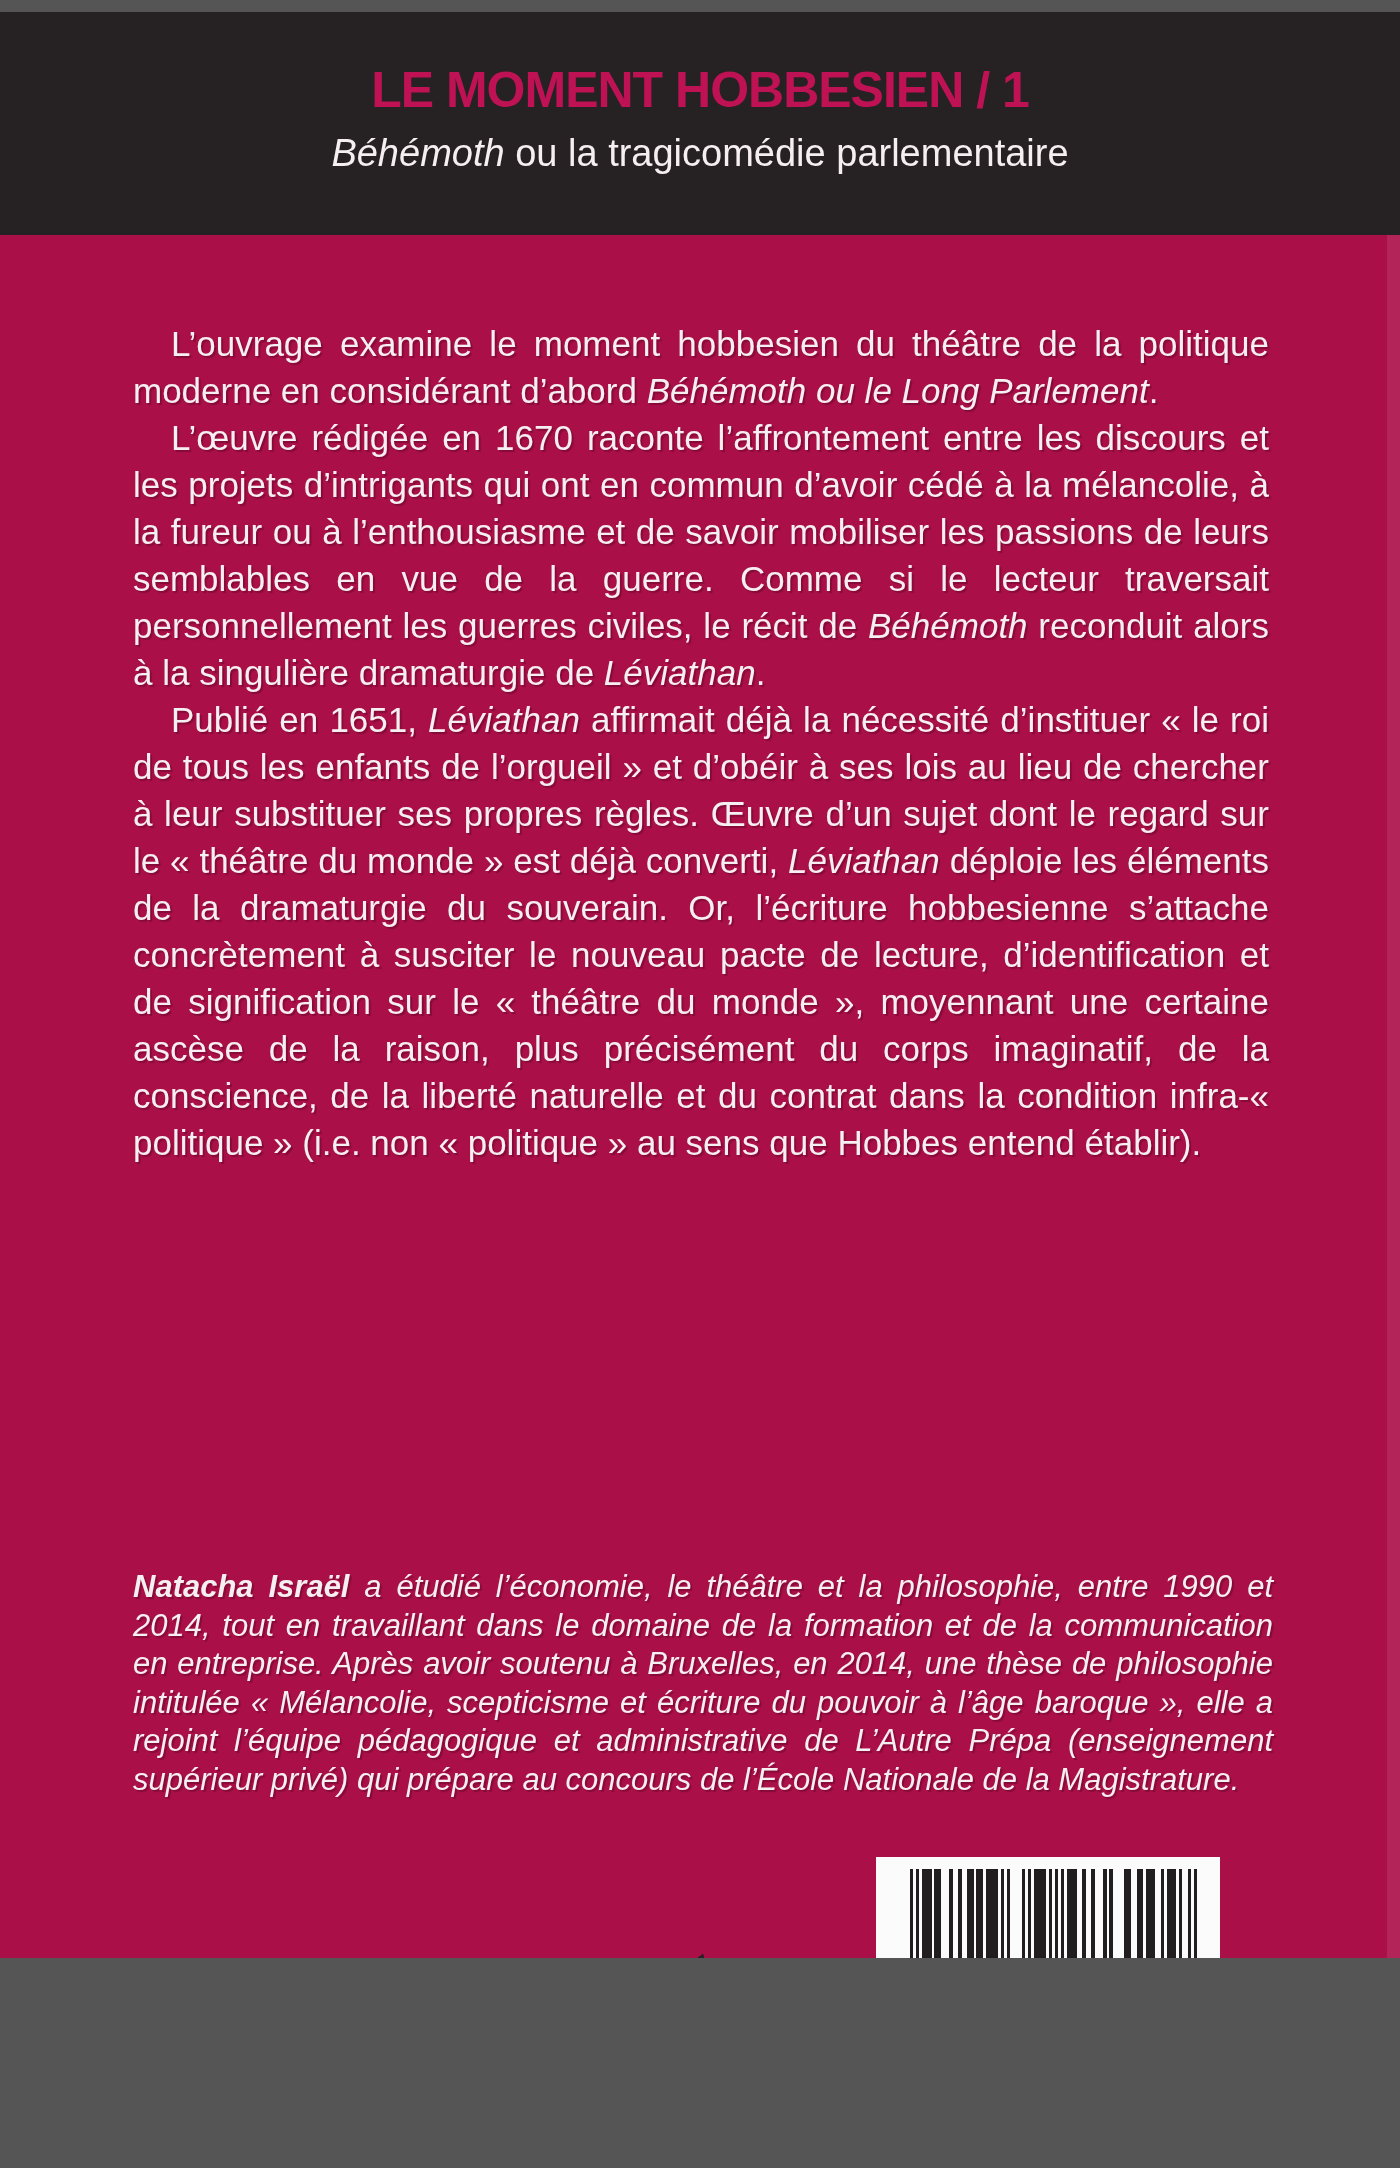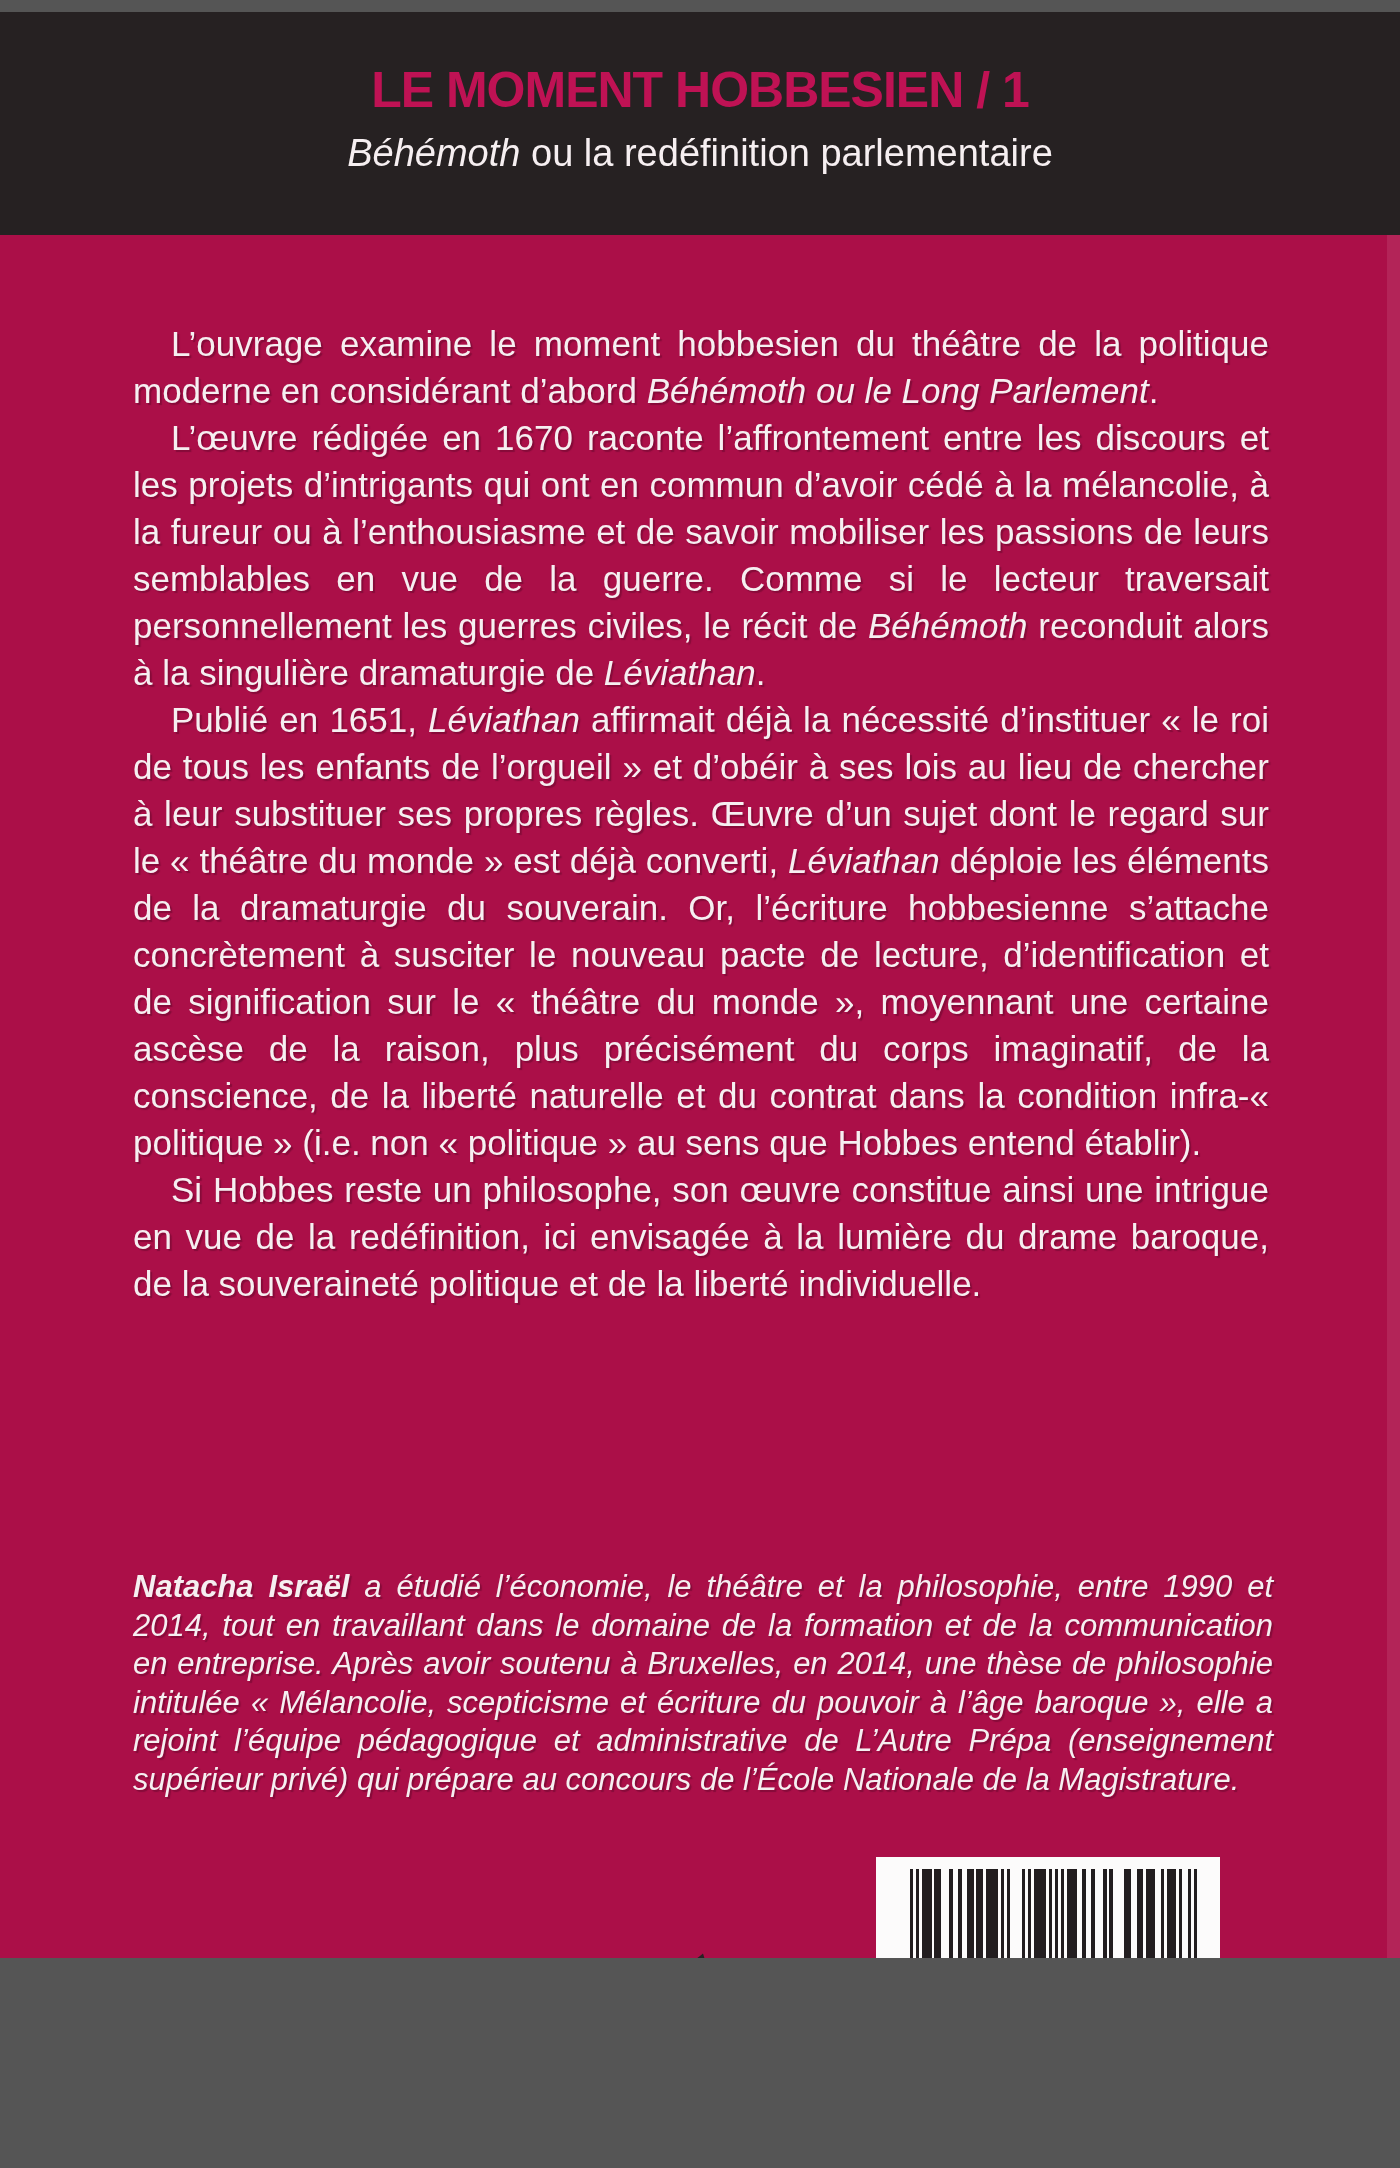--- a/index.html
+++ b/index.html
@@ -36,29 +36,28 @@
   .edge{position:absolute;right:0;top:223px;width:13px;height:1945px;background:rgba(255,230,238,.10);}
 </style>
 </head>
 <body>
 
 <div class="page">
 
   <div class="header">
     <div class="title">LE MOMENT HOBBESIEN / 1</div>
     <div class="subtitle">
-      <span class="it">Béhémoth</span><span> ou la redéfinition parlementaire</span>
+      <span class="it">Béhémoth</span><span> ou la tragicomédie parlementaire</span>
     </div>
   </div>
 
   <div class="synopsis">
       <p><span>L’ouvrage examine le moment hobbesien du théâtre de la politique moderne en considérant d’abord </span><em>Béhémoth ou le Long Parlement</em><span>.</span></p>
       <p><span>L’œuvre rédigée en 1670 raconte l’affrontement entre les discours et les projets d’intrigants qui ont en commun d’avoir cédé à la mélancolie, à la fureur ou à l’enthousiasme et de savoir mobiliser les passions de leurs semblables en vue de la guerre. Comme si le lecteur traversait personnellement les guerres civiles, le récit de </span><em>Béhémoth</em><span> reconduit alors à la singulière dramaturgie de </span><em>Léviathan</em><span>.</span></p>
       <p><span>Publié en 1651, </span><em>Léviathan</em><span> affirmait déjà la nécessité d’instituer « le roi de tous les enfants de l’orgueil » et d’obéir à ses lois au lieu de chercher à leur substituer ses propres règles. Œuvre d’un sujet dont le regard sur le « théâtre du monde » est déjà converti, </span><em>Léviathan</em><span> déploie les éléments de la dramaturgie du souverain. Or, l’écriture hobbesienne s’attache concrètement à susciter le nouveau pacte de lecture, d’identification et de signification sur le « théâtre du monde », moyennant une certaine ascèse de la raison, plus précisément du corps imaginatif, de la conscience, de la liberté naturelle et du contrat dans la condition infra-« politique » (i.e. non « politique » au sens que Hobbes entend établir).</span></p>
-      <p><span>Si Hobbes reste un philosophe, son œuvre constitue ainsi une intrigue en vue de la redéfinition, ici envisagée à la lumière du drame baroque, de la souveraineté politique et de la liberté individuelle.</span></p>
     </div>
 
   <div class="bio">
     <p style="margin:0"><span class="author">Natacha Israël</span><span> a étudié l’économie, le théâtre et la philosophie, entre 1990 et 2014, tout en travaillant dans le domaine de la formation et de la communication en entreprise. Après avoir soutenu à Bruxelles, en 2014, une thèse de philosophie intitulée « Mélancolie, scepticisme et écriture du pouvoir à l’âge baroque », elle a rejoint l’équipe pédagogique et administrative de L’Autre Prépa (enseignement supérieur privé) qui prépare au concours de l’École Nationale de la Magistrature.</span></p>
   </div>
 
   <div class="isbn">ISBN : 978-2-336-48610-9</div>
   <div class="price">16 €</div>
 
   <svg class="masks" viewBox="0 0 134 94" xmlns="http://www.w3.org/2000/svg">

